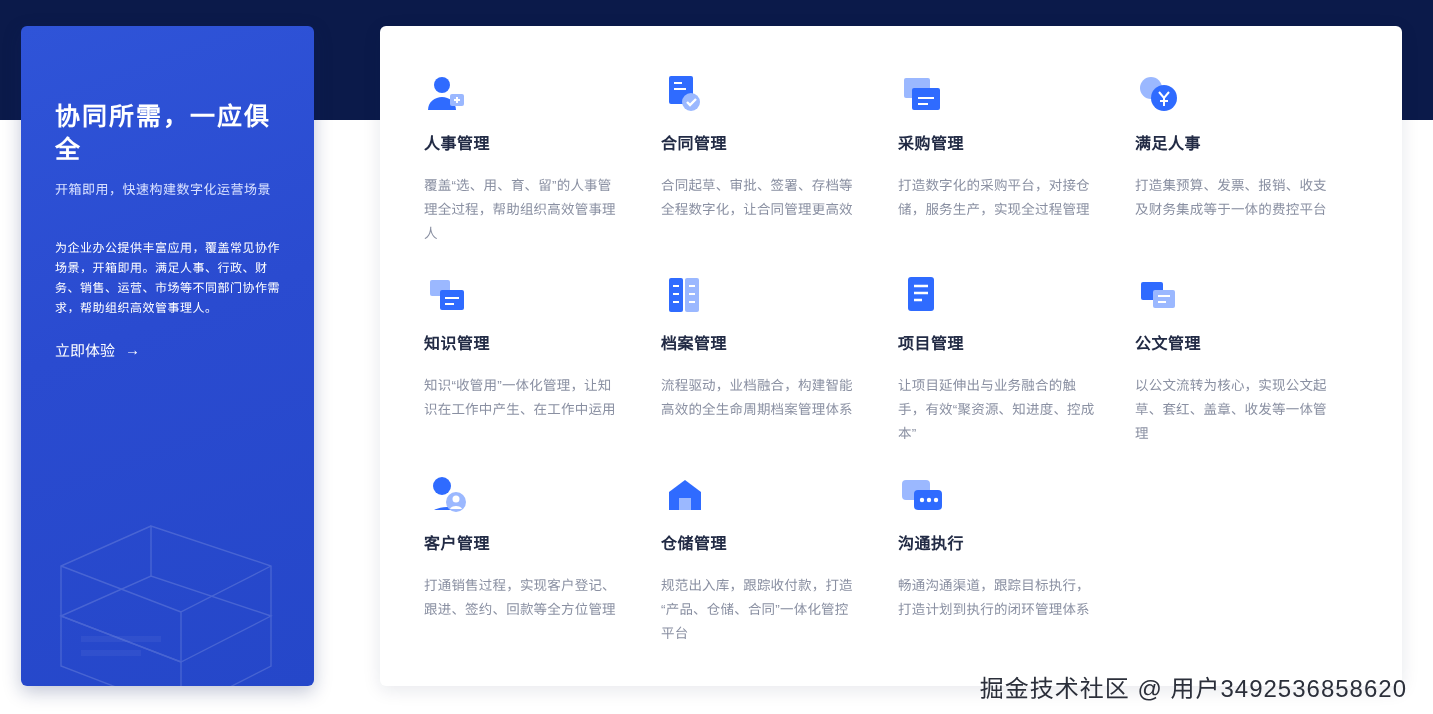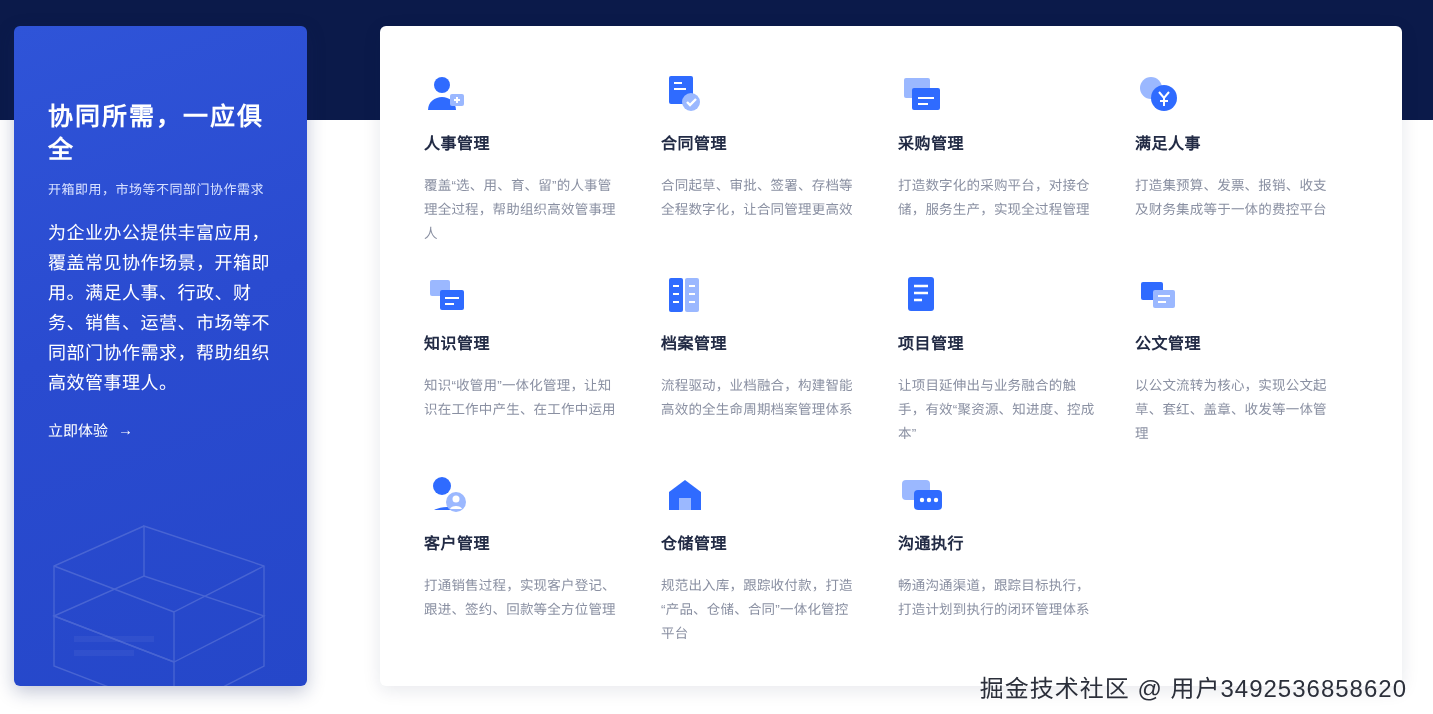--- a/index.html
+++ b/index.html
@@ -28,21 +28,21 @@
     position: absolute;
     left: 0; top: 120px;
     width: 1433px;
     height: 594px;
     background: #ffffff;
   }
 
   
   .hero {
     position: absolute;
-    left: 14px;
+    left: 21px;
     top: 26px;
     width: 293px;
     height: 660px;
     background: linear-gradient(160deg, #2f54d8 0%, #2a4bd0 45%, #2547c9 100%);
     border-radius: 6px;
     overflow: hidden;
     box-shadow: 0 6px 18px rgba(15, 30, 90, 0.25);
   }
   .hero-deco {
     position: absolute;
@@ -62,23 +62,23 @@
     letter-spacing: 2px;
     line-height: 1.3;
   }
   .hero-sub {
     margin-top: 14px;
     font-size: 13px;
     color: #d7e0ff;
     letter-spacing: 0.5px;
   }
   .hero-desc {
-    margin-top: 20px;
-    font-size: 18px;
-    line-height: 30px;
+    margin-top: 40px;
+    font-size: 12px;
+    line-height: 20px;
     color: #ffffff;
     letter-spacing: 0.5px;
   }
   .hero-cta {
     margin-top: 21px;
     display: inline-flex;
     align-items: center;
     gap: 10px;
     font-size: 15px;
     color: #ffffff;
@@ -156,21 +156,21 @@
         <path d="M160 196 L160 146 L250 100"></path>
         <path d="M40 100 L160 146"></path>
       </g>
       <g fill="#ffffff" opacity="0.18">
         <rect x="60" y="170" width="80" height="6"></rect>
         <rect x="60" y="184" width="60" height="6"></rect>
       </g>
     </svg>
     <div class="hero-inner">
       <div class="hero-title">协同所需，一应俱全</div>
-      <div class="hero-sub">开箱即用，市场等不同部门协作需求</div>
+      <div class="hero-sub">开箱即用，快速构建数字化运营场景</div>
       <div class="hero-desc">为企业办公提供丰富应用，覆盖常见协作场景，开箱即用。满足人事、行政、财务、销售、运营、市场等不同部门协作需求，帮助组织高效管事理人。</div>
       <div class="hero-cta">
         <span>立即体验</span>
         <span class="arrow">→</span>
       </div>
     </div>
   </div>
 
   <div class="panel">
     <div class="grid" id="feature-grid">

